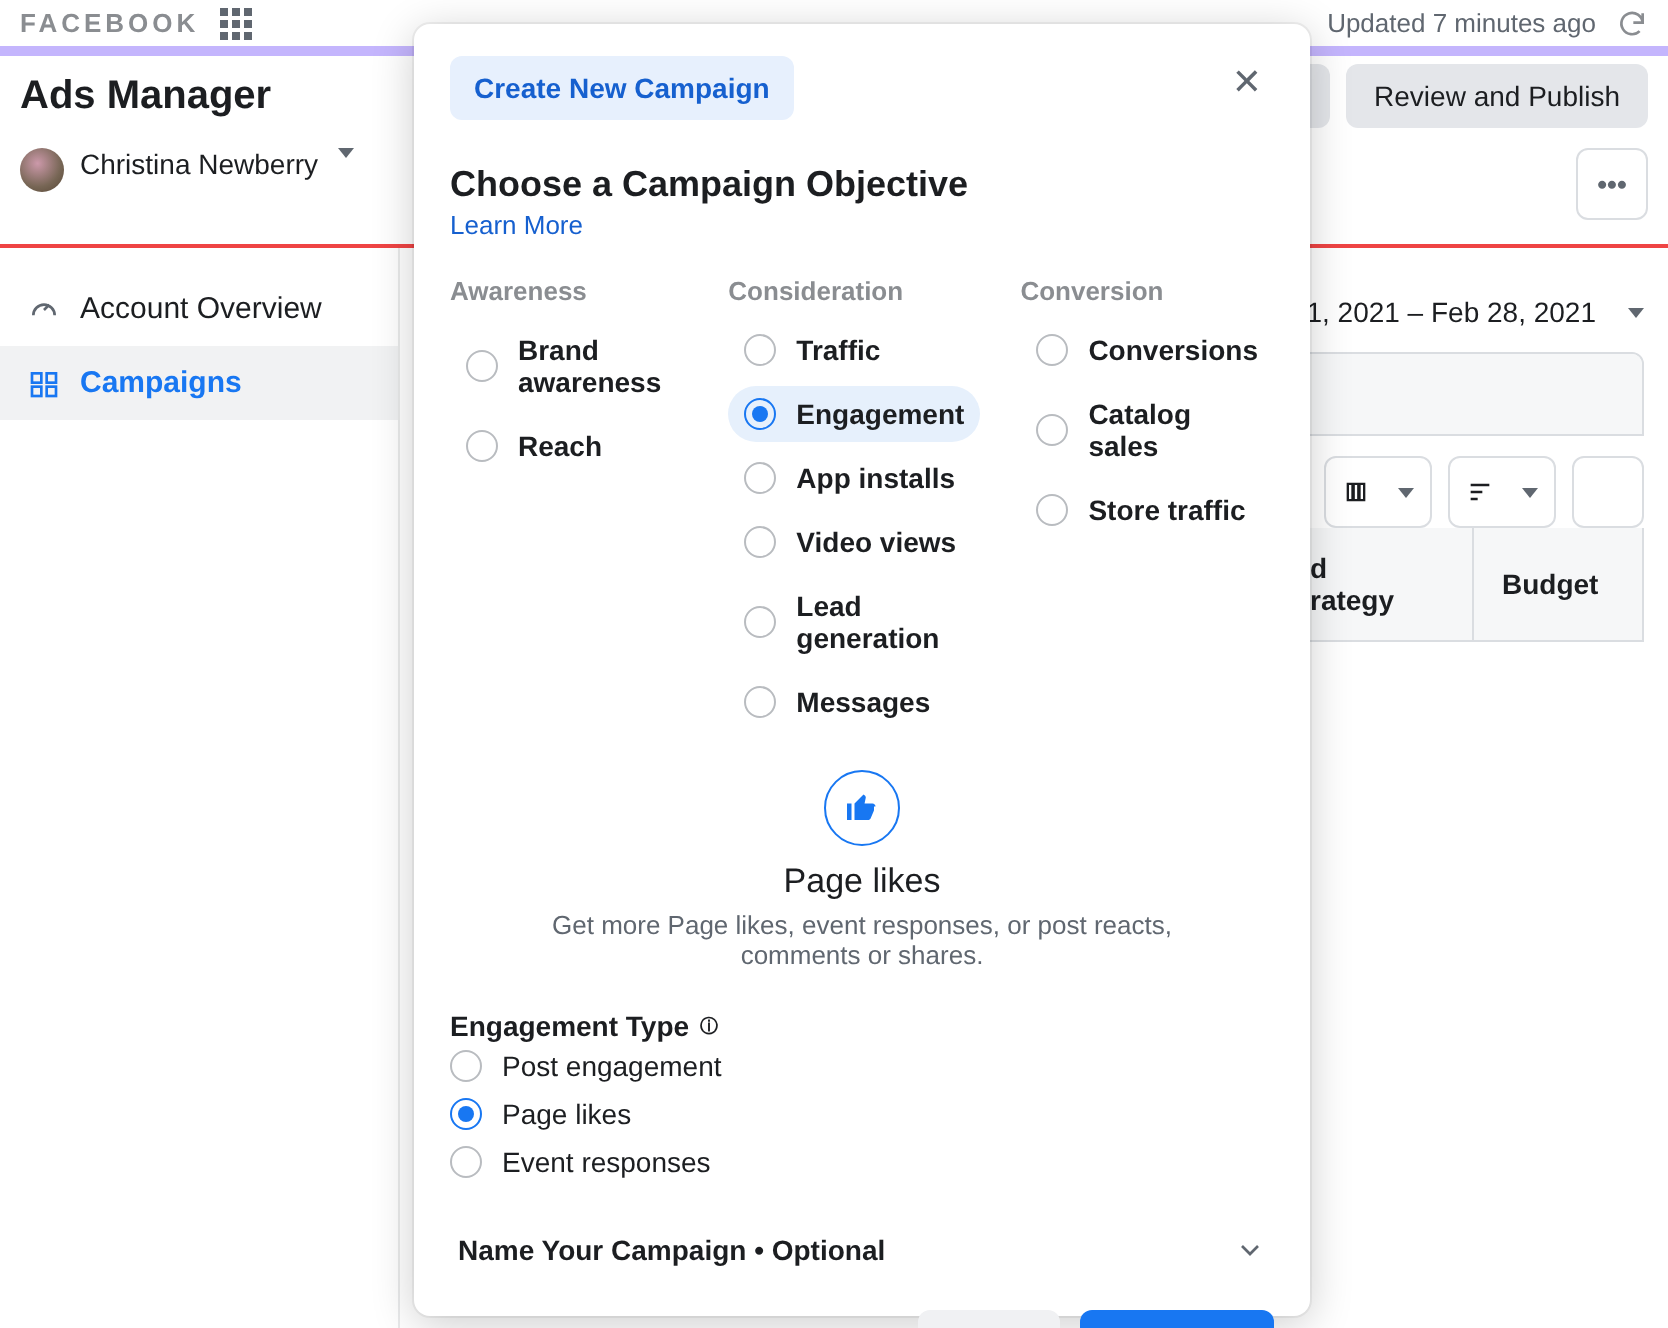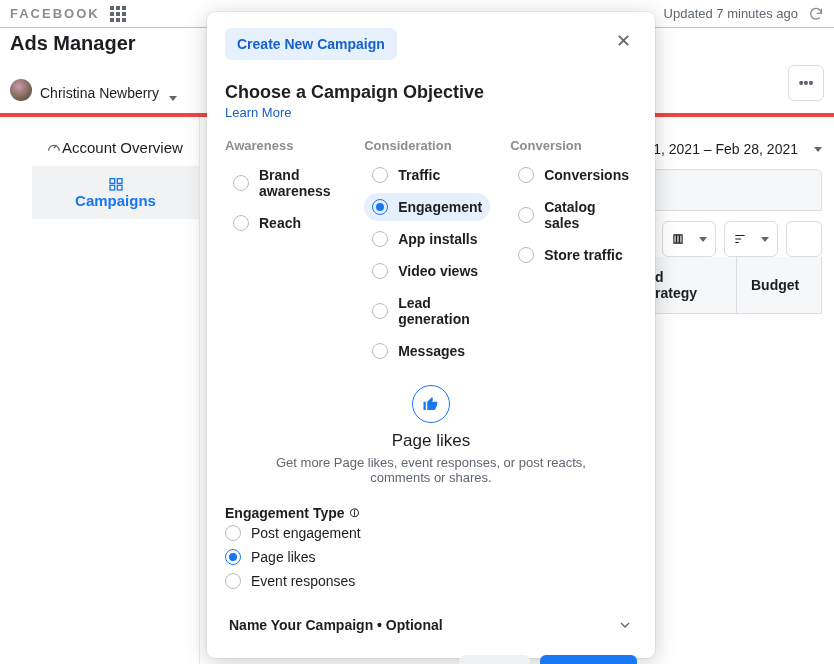--- a/index.html
+++ b/index.html
@@ -16,21 +16,21 @@
 
   
   .bg {
     position: absolute; inset: 0;
     background: #fff;
   }
   .topbar {
     height: 28px;
     display: flex; align-items: center;
     padding: 0 10px;
-    border-bottom: 1px solid #c4b5fd;
+    border-bottom: 5px solid #c4b5fd;
   }
   .fb-word {
     color: #8a8d91; font-weight: 700; letter-spacing: 2px; font-size: 13px;
   }
   .flex-spacer { flex: 1; }
   .apps-grid {
     display: grid; grid-template-columns: repeat(3, 4px); grid-template-rows: repeat(3, 4px);
     gap: 2px; margin-left: 10px;
   }
   .apps-grid span { background: #606770; width: 4px; height: 4px; display: block; }
@@ -44,45 +44,45 @@
   }
   .ads-mgr-title { font-weight: 700; font-size: 20px; }
   .header-buttons { display: flex; gap: 8px; }
   .btn {
     background: #e4e6ea; border: none; border-radius: 6px;
     padding: 8px 14px; font-size: 14px; color: #1c1e21;
     font-family: inherit;
   }
 
   .accountbar {
-    display: flex; align-items: flex-end;
+    display: flex; align-items: flex-start;
     padding: 6px 10px 12px;
-    border-bottom: 4px solid #ef4444;
+    border-bottom: 2px solid #ef4444;
   }
   .avatar {
     width: 22px; height: 22px; border-radius: 50%;
     background: radial-gradient(circle at 40% 35%, #c9a, #765 60%, #543);
     margin-right: 8px;
   }
   .account-name { font-size: 14px; color: #1c1e21; }
   .caret-down {
     width: 0; height: 0; border-left: 4px solid transparent; border-right: 4px solid transparent;
     border-top: 5px solid #606770; margin-left: 10px;
   }
 
   .sidebar-and-main { display: flex; height: calc(100% - 28px - 40px - 44px); }
   .sidebar {
     width: 200px; border-right: 1px solid #e9eaeb; padding-top: 12px;
     background: #fff;
   }
   .side-item {
-    display: flex; align-items: center; 
-    padding: 10px 14px; font-size: 15px; color: #1c1e21; margin-left: 32px;
-  }
-  .side-item.active { color: #1877f2; background: #f1f2f3; font-weight: 600; flex-direction: column; }
+    display: flex; align-items: flex-end; gap: 10px;
+    padding: 10px 14px; font-size: 15px; color: #1c1e21;
+  }
+  .side-item.active { color: #1877f2; background: #f1f2f3; font-weight: 600; }
   .side-icon { width: 16px; height: 16px; color: #606770; }
   .side-item.active .side-icon { color: #1877f2; }
 
   .main-area {
     flex: 1; position: relative; padding: 12px 12px 0 12px;
   }
   .ellipsis-btn {
     background: #fff; border: 1px solid #dadde1; border-radius: 6px;
     width: 36px; height: 36px; display: flex; align-items: center; justify-content: center;
     color: #606770; font-weight: 700;
@@ -242,20 +242,24 @@
     <span class="refresh-icon">
       <svg width="16" height="16" viewBox="0 0 24 24">
           <path fill="none" stroke="#8a8d91" stroke-width="2" d="M20 11a8 8 0 1 0-2.3 6.3M20 4v7h-7"></path>
         </svg>
     </span>
   </div>
 
   <div class="headerbar">
     <span class="ads-mgr-title">Ads Manager</span>
     <div class="flex-spacer"></div>
+    <div class="header-buttons">
+      <button class="btn">fts</button>
+      <button class="btn">Review and Publish</button>
+    </div>
   </div>
 
   <div class="accountbar">
     <div class="avatar"></div>
     <span class="account-name">Christina Newberry</span>
     <span class="caret-down"></span>
     <div class="flex-spacer"></div>
     <div class="ellipsis-btn">•••</div>
   </div>
 

